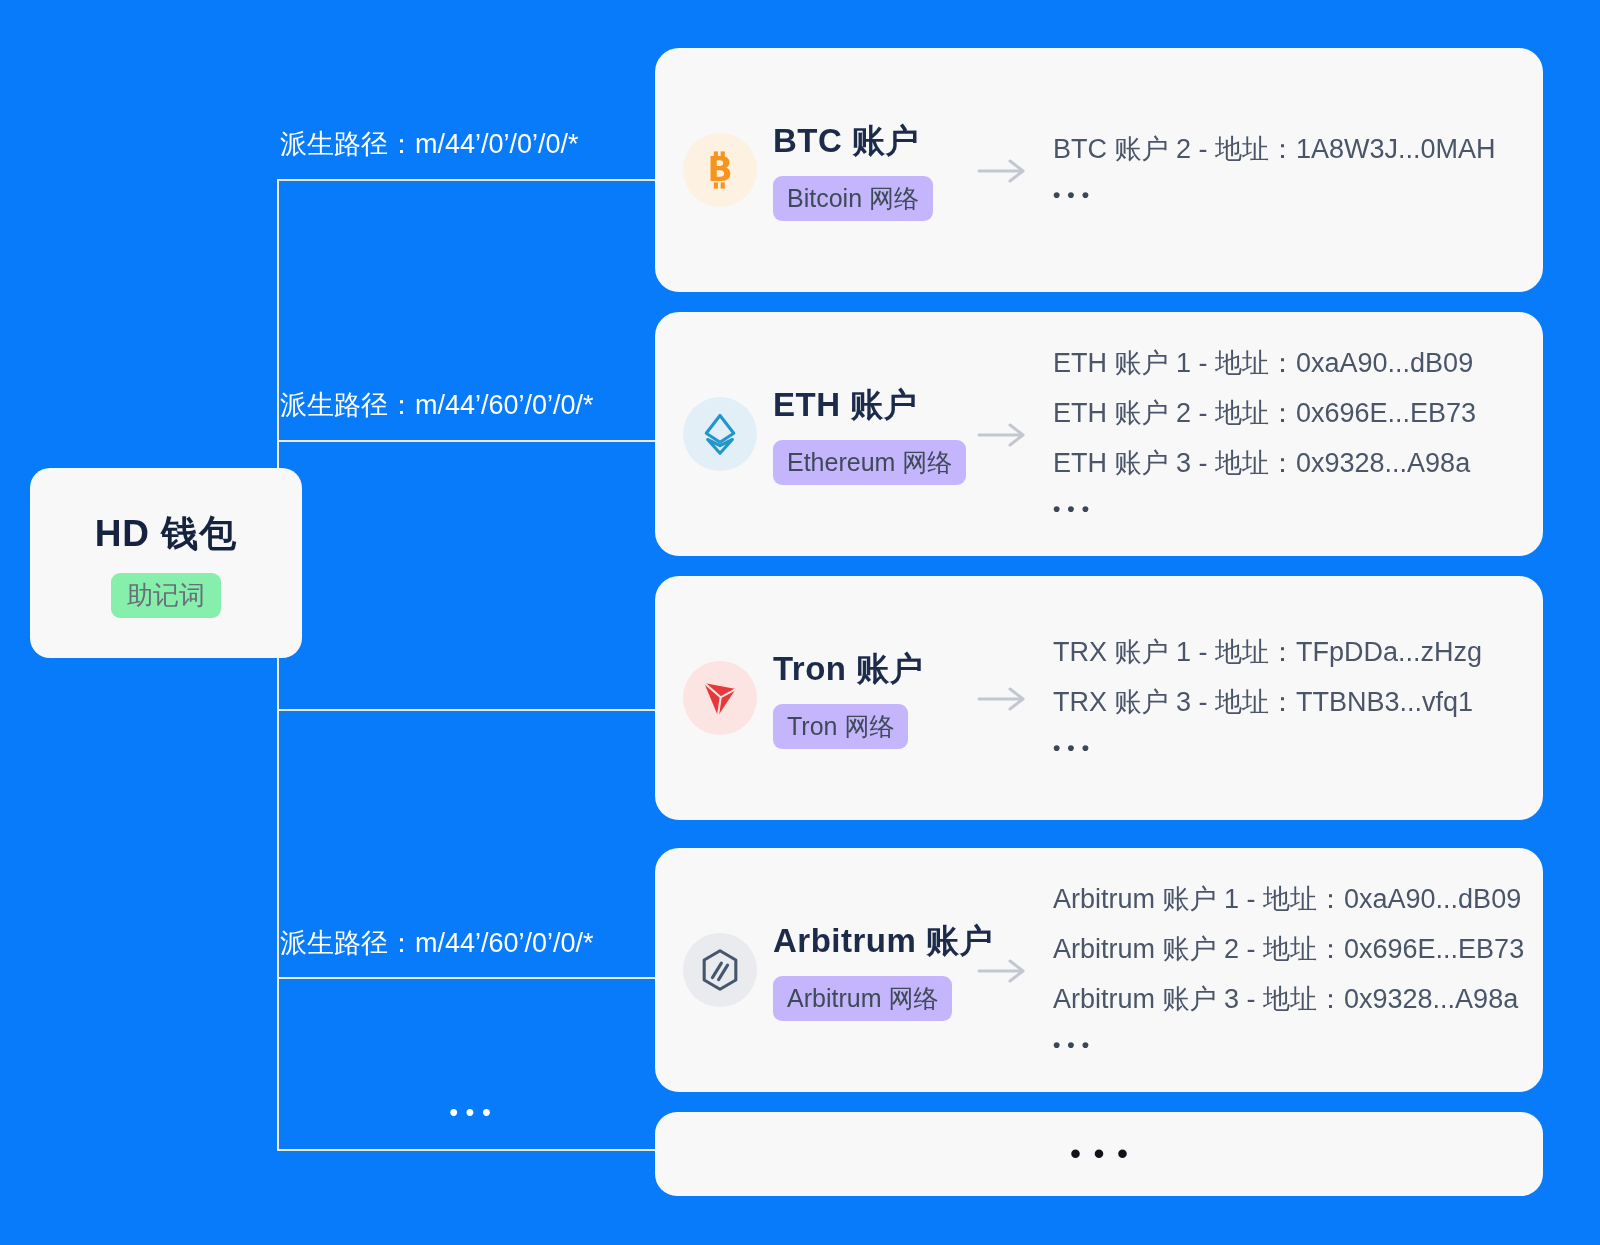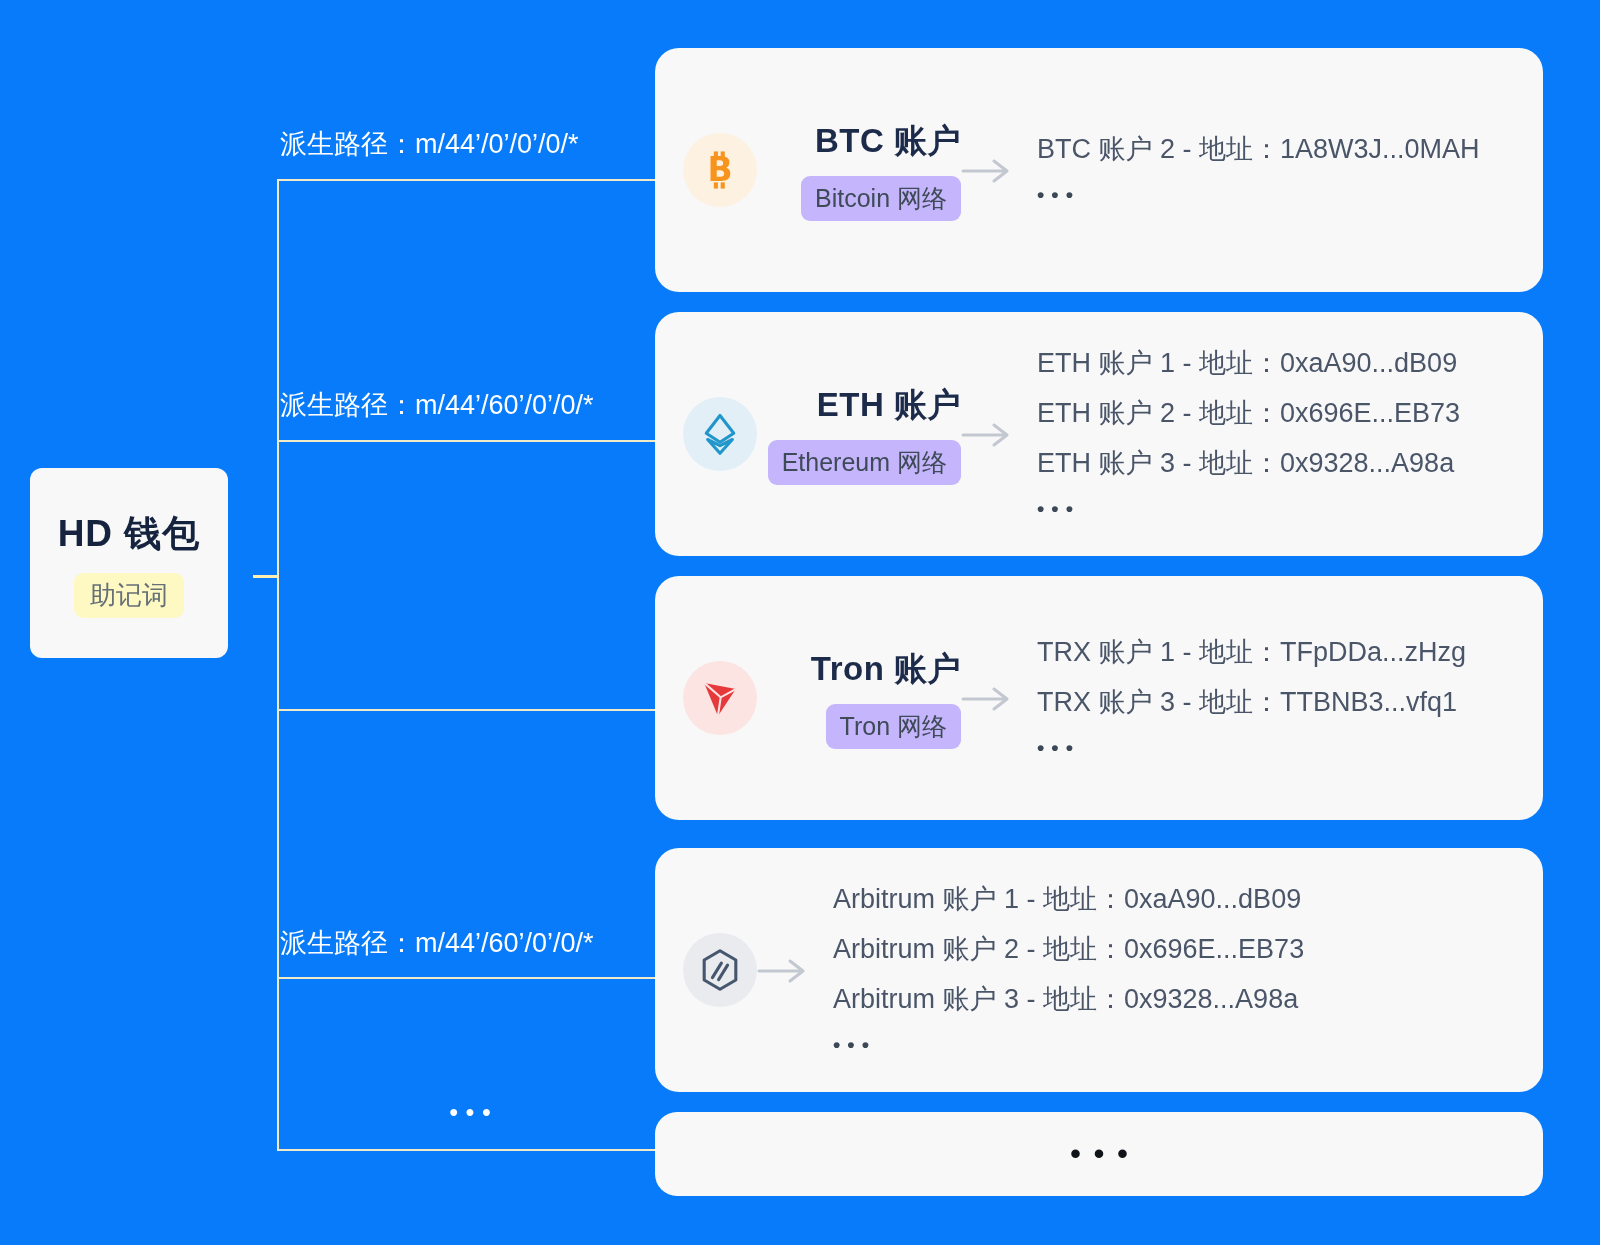--- a/index.html
+++ b/index.html
@@ -21,44 +21,44 @@
   .path-label{
     position:absolute;left:280px;width:372px;height:44px;line-height:44px;
     text-align:left;color:#ffffff;font-size:27px;white-space:nowrap;
   }
   .trunk-dots{
     position:absolute;left:280px;top:1098px;width:372px;text-align:center;
     color:#ffffff;font-size:24px;font-weight:700;letter-spacing:8px;padding-left:8px;
   }
   
   .hd-card{
-    position:absolute;left:30px;top:468px;width:198px;height:190px;
-    background:#f8f8f9;border-radius:12px;
+    position:absolute;left:30px;top:468px;width:272px;height:190px;
+    background:#f8f8f9;border-radius:20px;
     display:flex;flex-direction:column;align-items:center;justify-content:center;
   }
   .hd-title{font-size:37px;font-weight:700;color:#16233f;letter-spacing:1px;}
   .hd-badge{
-    margin-top:14px;background:#fef9c3;color:#677077;
+    margin-top:14px;background:#86efac;color:#677077;
     font-size:26px;padding:5px 16px;border-radius:9px;white-space:nowrap;
   }
   
   .card{
     position:absolute;left:655px;width:888px;height:244px;
     background:#f8f8f9;border-radius:24px;
     display:flex;align-items:center;padding-left:28px;box-sizing:border-box;
   }
   .icon-circle{
     width:74px;height:74px;border-radius:50%;flex:none;
     display:flex;align-items:center;justify-content:center;
   }
   .circle-btc{background:#fdf1e2;}
   .circle-eth{background:#e2eff7;}
   .circle-tron{background:#fbe4e2;}
   .circle-arb{background:#e9ebee;}
-  .card-text{width:204px;flex:none;text-align:right;}
+  .card-text{margin-left:16px;width:204px;flex:none;}
   .card-title{font-size:33px;font-weight:700;color:#1d2b4a;white-space:nowrap;letter-spacing:0.5px;}
   .card-badge{
     display:inline-block;margin-top:12px;background:#c4b5fd;color:#3f4a59;
     font-size:25px;padding:6px 14px;border-radius:9px;white-space:nowrap;
   }
   .arrow-wrap{flex:none;width:62px;margin-top:6px;}
   .addresses{margin-left:14px;flex:none;font-size:27px;color:#4a5568;}
   .addr-row{line-height:50px;white-space:nowrap;}
   .addr-more{line-height:42px;font-size:21px;letter-spacing:7px;color:#3d4856;font-weight:700;}
   
@@ -167,20 +167,24 @@
     </div>
   </div>
 
   <div class="card" style="top:848px">
     <div class="icon-circle circle-arb">
       <svg width="44" height="44" viewBox="0 0 64 64">
         <path d="M32 4 L55 17.5 L55 46.5 L32 60 L9 46.5 L9 17.5 Z" stroke="#46566e" stroke-width="4.5" stroke-linejoin="round" fill="none"></path>
         <path d="M21 43 L34 22 M30 46 L43 25" stroke="#46566e" stroke-width="4.5" stroke-linecap="round" fill="none"></path>
       </svg>
     </div>
+    <div class="card-text">
+      <div class="card-title">Arbitrum 账户</div>
+      <div class="card-badge">Arbitrum 网络</div>
+    </div>
     <div class="arrow-wrap">
       <svg width="58" height="28" viewBox="0 0 58 28">
         <path d="M2 14 H42" stroke="#c2c7d0" stroke-width="3" stroke-linecap="round" fill="none"></path>
         <path d="M33 4 L46 14 L33 24" stroke="#c2c7d0" stroke-width="3" stroke-linecap="round" stroke-linejoin="round" fill="none"></path>
       </svg>
     </div>
     <div class="addresses">
       <div class="addr-row">Arbitrum 账户 1 - 地址：0xaA90...dB09</div>
       <div class="addr-row">Arbitrum 账户 2 - 地址：0x696E...EB73</div>
       <div class="addr-row">Arbitrum 账户 3 - 地址：0x9328...A98a</div>

